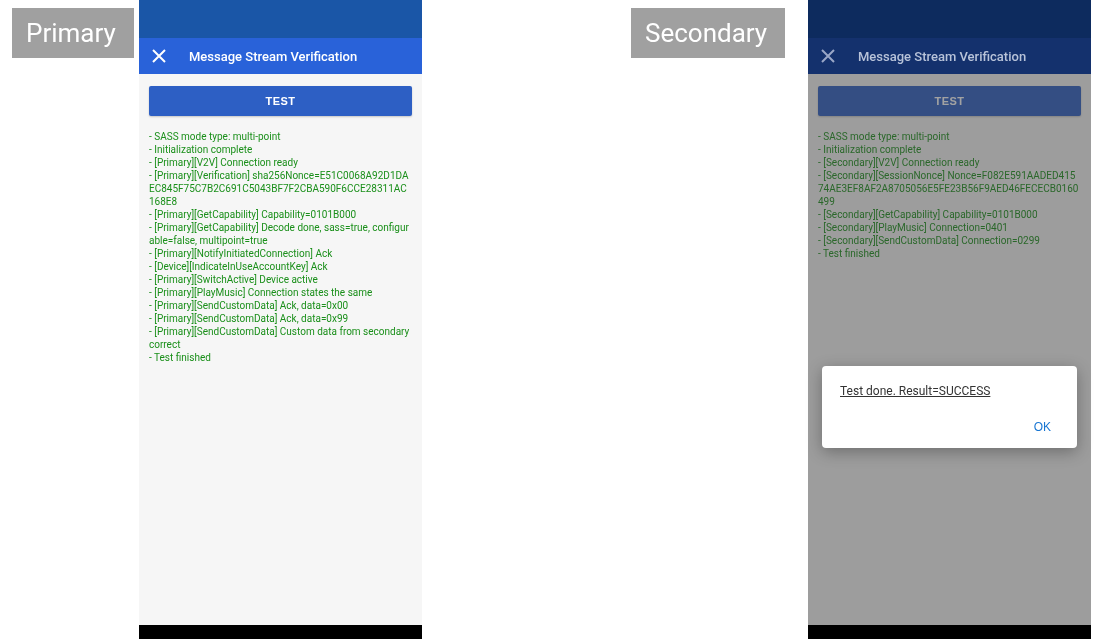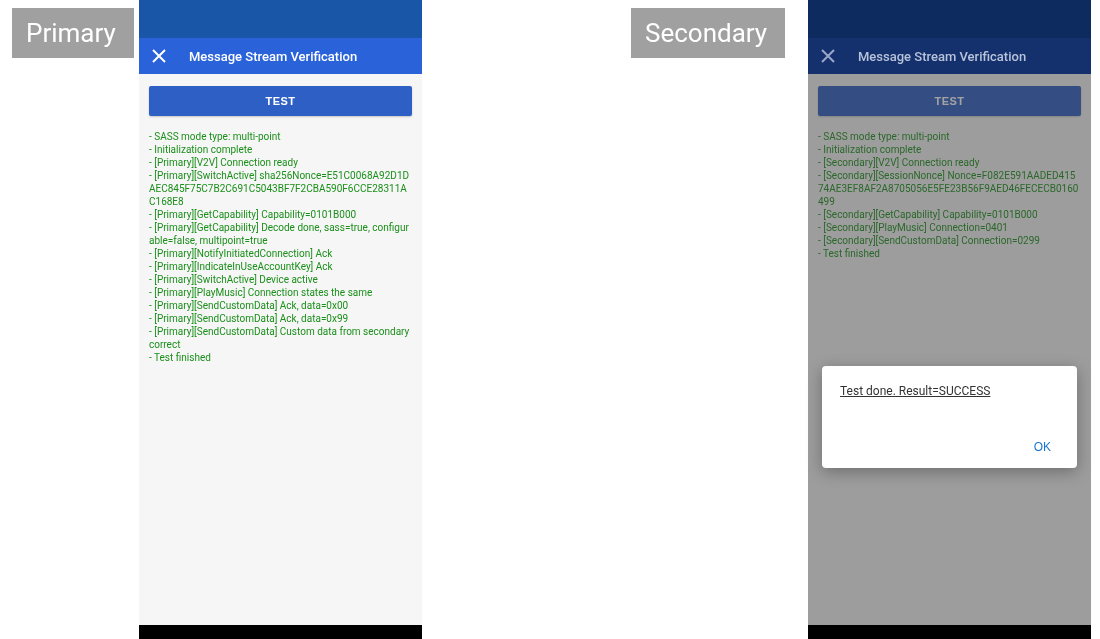--- a/index.html
+++ b/index.html
@@ -141,21 +141,20 @@
       margin-top: 18px;
     }
     .dialog-ok {
       border: none;
       background: transparent;
       color: #1976d2;
       font-size: 12px;
       font-weight: 500;
       cursor: pointer;
       padding: 4px 8px;
-      margin-top: 20px;
     }
   </style>
 </head>
 <body>
 
 <div class="panel-label primary">Primary</div>
 <div class="panel-label secondary">Secondary</div>
 
 <div class="device left">
   <div class="status-bar"></div>
@@ -167,25 +166,25 @@
         </svg>
     </span>
     <span class="title-text">Message Stream Verification</span>
   </div>
   <div class="content">
     <button class="test-btn">TEST</button>
     <div class="log" id="primary-log">
         <span class="log-line"> - SASS mode type: multi-point</span>
         <span class="log-line"> - Initialization complete</span>
         <span class="log-line"> - [Primary][V2V] Connection ready</span>
-        <span class="log-line"> - [Primary][SwitchActive] sha256Nonce=E51C0068A92D1DAEC845F75C7B2C691C5043BF7F2CBA590F6CCE28311AC168E8</span>
+        <span class="log-line"> - [Primary][Verification] sha256Nonce=E51C0068A92D1DAEC845F75C7B2C691C5043BF7F2CBA590F6CCE28311AC168E8</span>
         <span class="log-line"> - [Primary][GetCapability] Capability=0101B000</span>
         <span class="log-line"> - [Primary][GetCapability] Decode done, sass=true, configurable=false, multipoint=true</span>
         <span class="log-line"> - [Primary][NotifyInitiatedConnection] Ack</span>
-        <span class="log-line"> - [Primary][IndicateInUseAccountKey] Ack</span>
+        <span class="log-line"> - [Device][IndicateInUseAccountKey] Ack</span>
         <span class="log-line"> - [Primary][SwitchActive] Device active</span>
         <span class="log-line"> - [Primary][PlayMusic] Connection states the same</span>
         <span class="log-line"> - [Primary][SendCustomData] Ack, data=0x00</span>
         <span class="log-line"> - [Primary][SendCustomData] Ack, data=0x99</span>
         <span class="log-line"> - [Primary][SendCustomData] Custom data from secondary correct</span>
         <span class="log-line"> - Test finished</span>
       </div>
   </div>
   <div class="bottom-bar"></div>
 </div>

